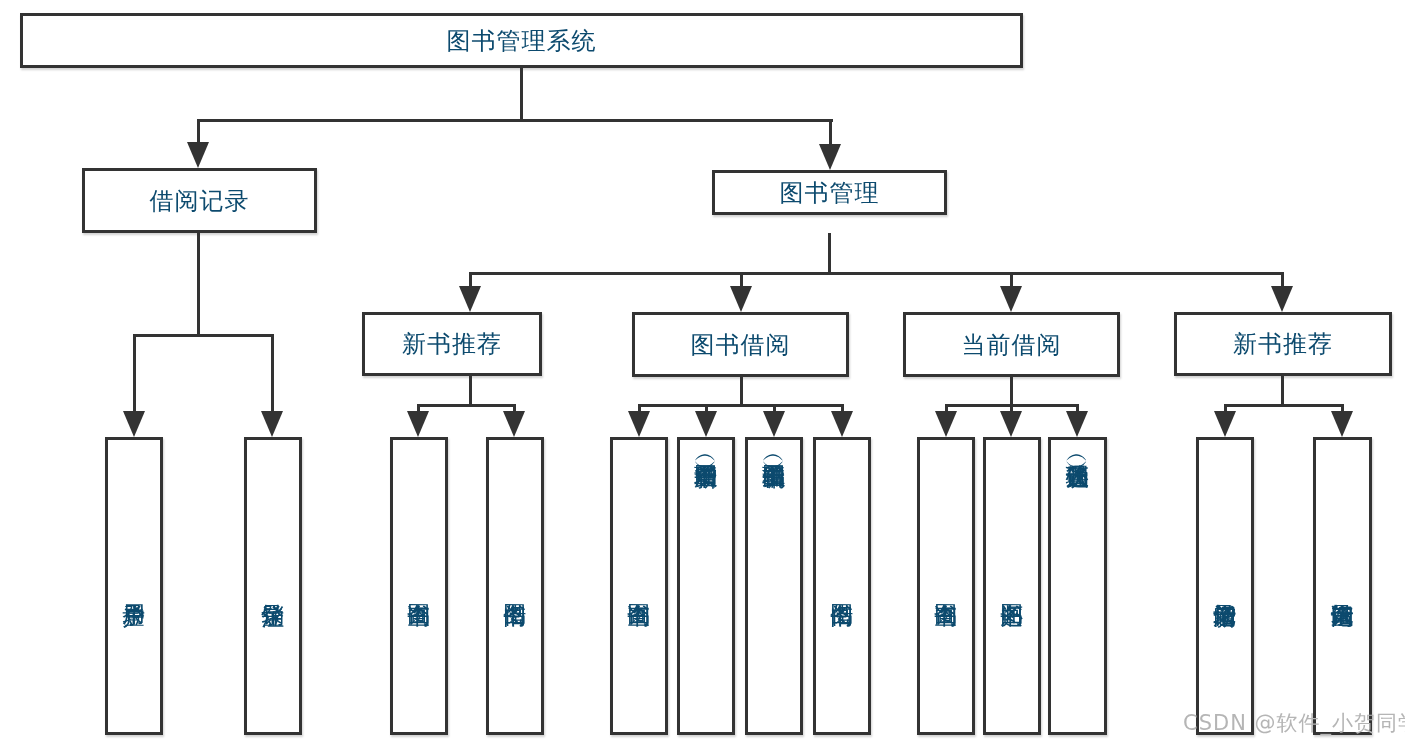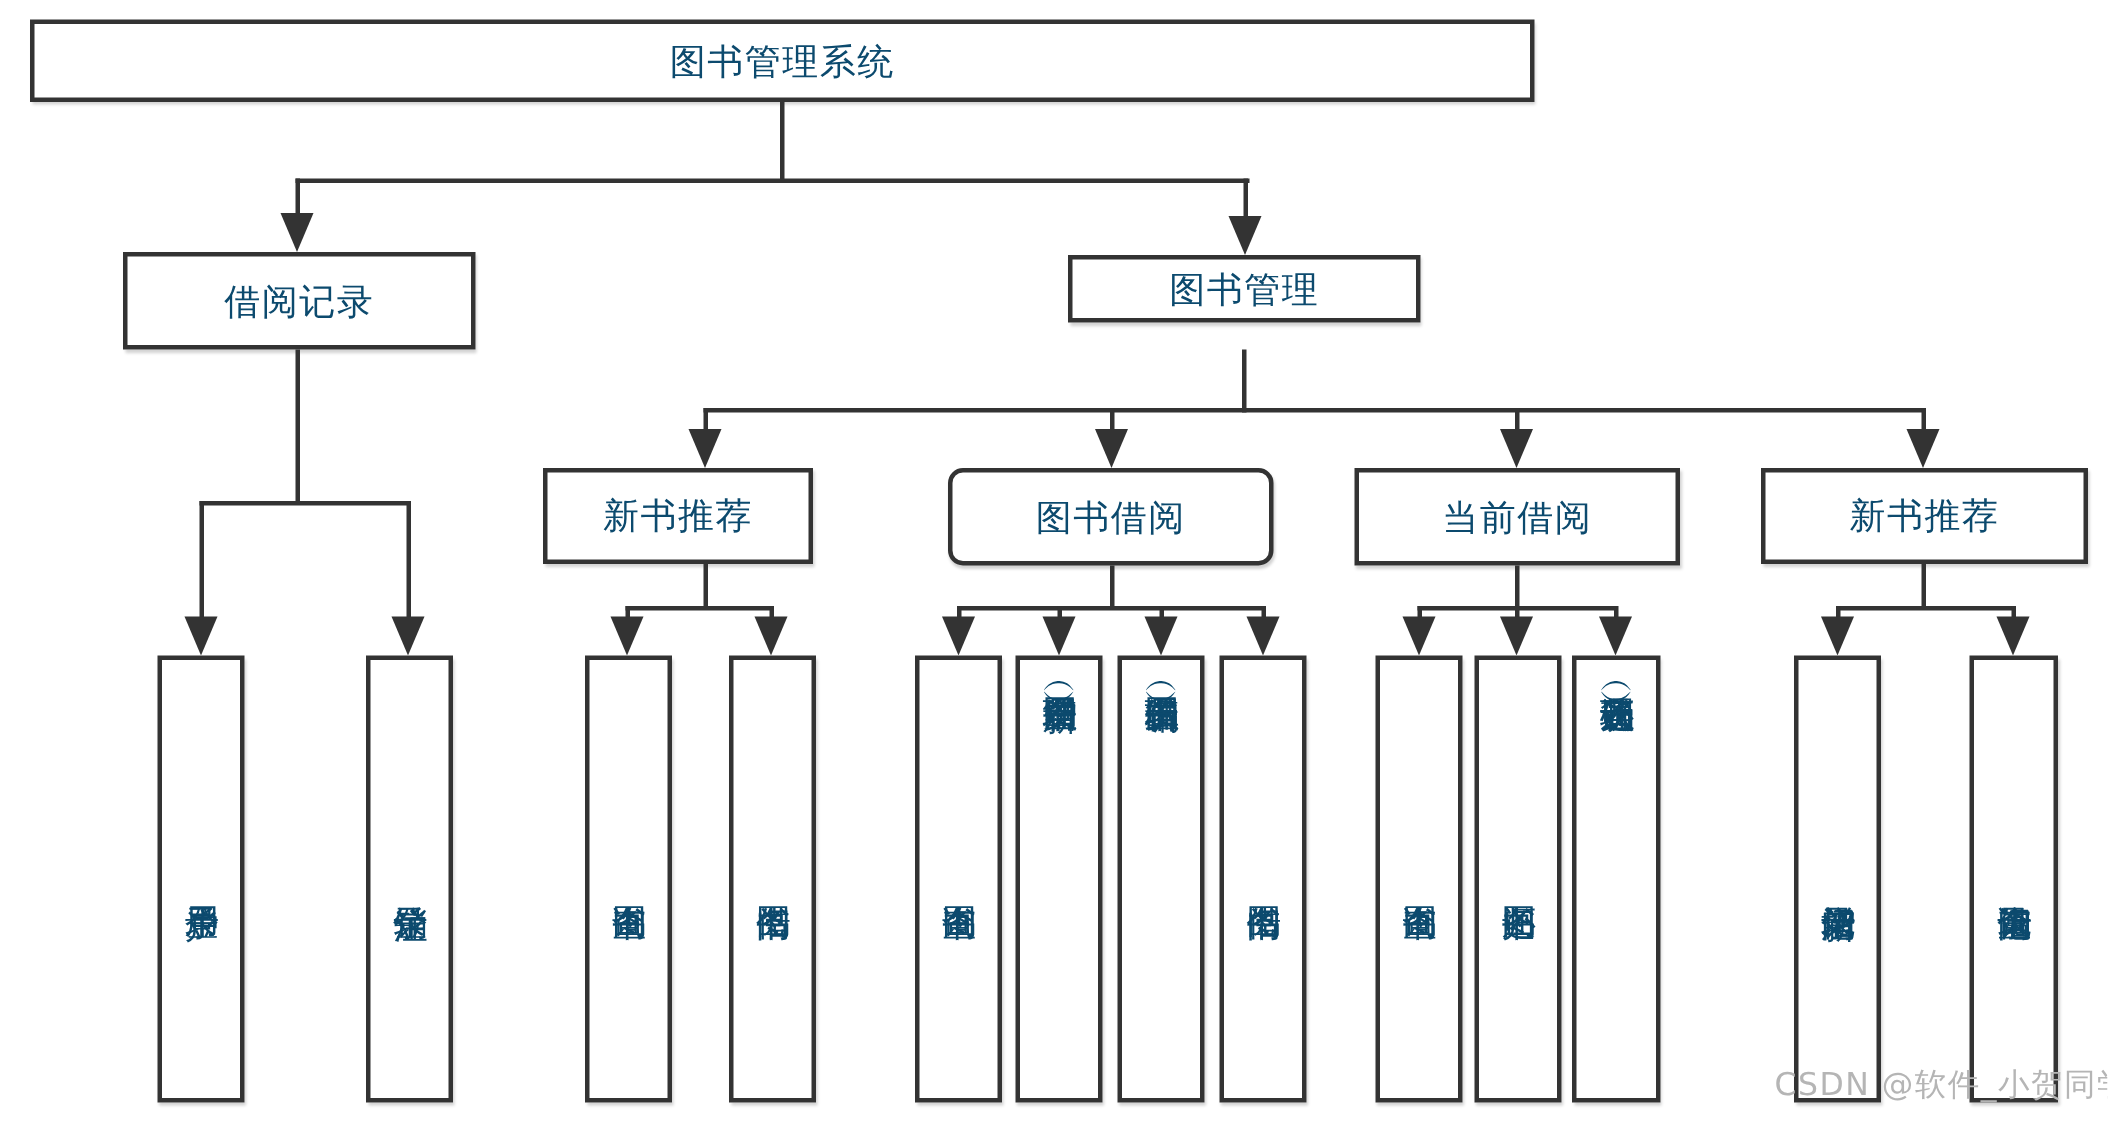--- a/index.html
+++ b/index.html
@@ -75,21 +75,21 @@
     <div class="ah" style="left:730px; top:286px;"></div>
     <div class="line vl" style="left:1010px; top:272px; height:18px;"></div>
     <div class="ah" style="left:1000px; top:286px;"></div>
     <div class="line vl" style="left:1281px; top:272px; height:18px;"></div>
     <div class="ah" style="left:1271px; top:286px;"></div>
   </div>
 
   <div class="box" style="left:362px; top:312px; width:180px; height:64px;">
     <span>新书推荐</span>
   </div>
-  <div class="box" style="left:632px; top:312px; width:217px; height:65px;border-radius:10px;">
+  <div class="box" style="left:632px; top:312px; width:217px; height:65px;">
     <span>图书借阅</span>
   </div>
   <div class="box" style="left:903px; top:312px; width:217px; height:65px;">
     <span>当前借阅</span>
   </div>
   <div class="box" style="left:1174px; top:312px; width:218px; height:64px;">
     <span>新书推荐</span>
   </div>
 
   <div>

